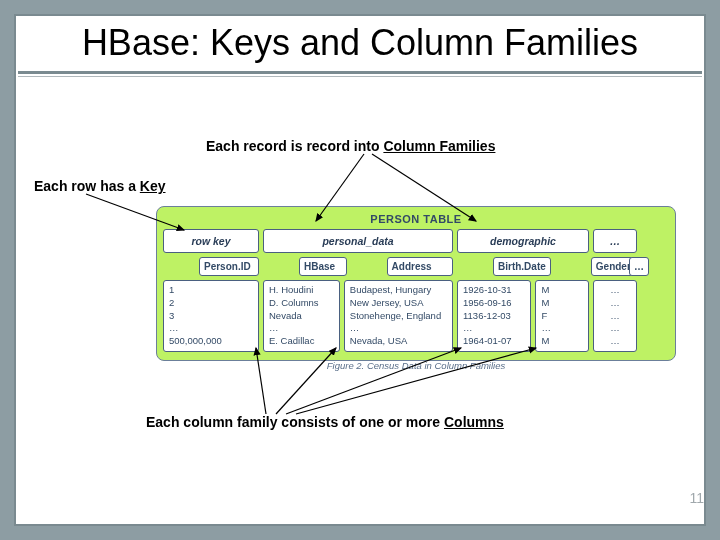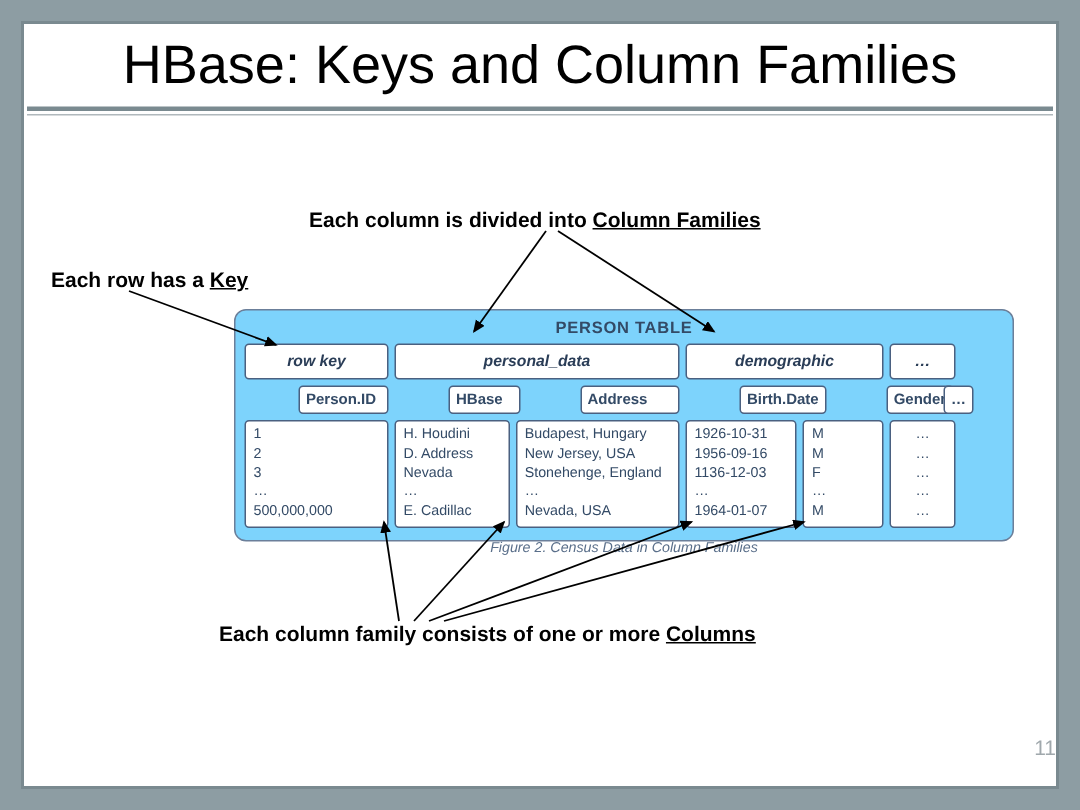--- a/index.html
+++ b/index.html
@@ -62,21 +62,21 @@
     position: absolute;
     bottom: 18px; left: 16px; right: 0;
     text-align: right;
     color: #a0a8ac;
     font-size: 14px;
   }
   .diagram {
     position: absolute;
     left: 140px; top: 190px;
     width: 520px;
-    background: #7dd3fc;
+    background: #bef264;
     border: 1px solid #6b7f9a;
     border-radius: 8px;
     padding: 4px 6px 8px 6px;
   }
   .diag-title {
     text-align: center;
     font-size: 11px;
     font-weight: bold;
     color: #334a66;
     letter-spacing: 0.5px;
@@ -138,21 +138,21 @@
 </style>
 </head>
 <body>
 
 <div class="slide">
   <h1 class="title">HBase: Keys and Column Families</h1>
   <div class="rule"></div>
   <div class="rule2"></div>
 
   <div class="caption1">
-    <span>Each column is divided into </span><span class="u">Column Families</span>
+    <span>Each record is record into </span><span class="u">Column Families</span>
   </div>
 
   <div class="caption2">
     <span>Each row has a </span><span class="u">Key</span>
   </div>
 
   <div class="diagram">
     <div class="diag-title">PERSON TABLE</div>
     <div class="tblwrap">
 
@@ -174,21 +174,21 @@
 
       <div class="group col-personal">
         <div class="box hdr grp-hdr">personal_data</div>
         <div class="grp-sub">
           <div class="box subhdr" style="flex:0.8">HBase</div>
           <div class="box subhdr" style="flex:1.2">Address</div>
         </div>
         <div class="grp-data">
           <div class="data-block" style="flex:0.8">
             <div>H. Houdini</div>
-            <div>D. Address</div>
+            <div>D. Columns</div>
             <div>Nevada</div>
             <div>…</div>
             <div>E. Cadillac</div>
           </div>
           <div class="data-block" style="flex:1.2">
             <div>Budapest, Hungary</div>
             <div>New Jersey, USA</div>
             <div>Stonehenge, England</div>
             <div>…</div>
             <div>Nevada, USA</div>

